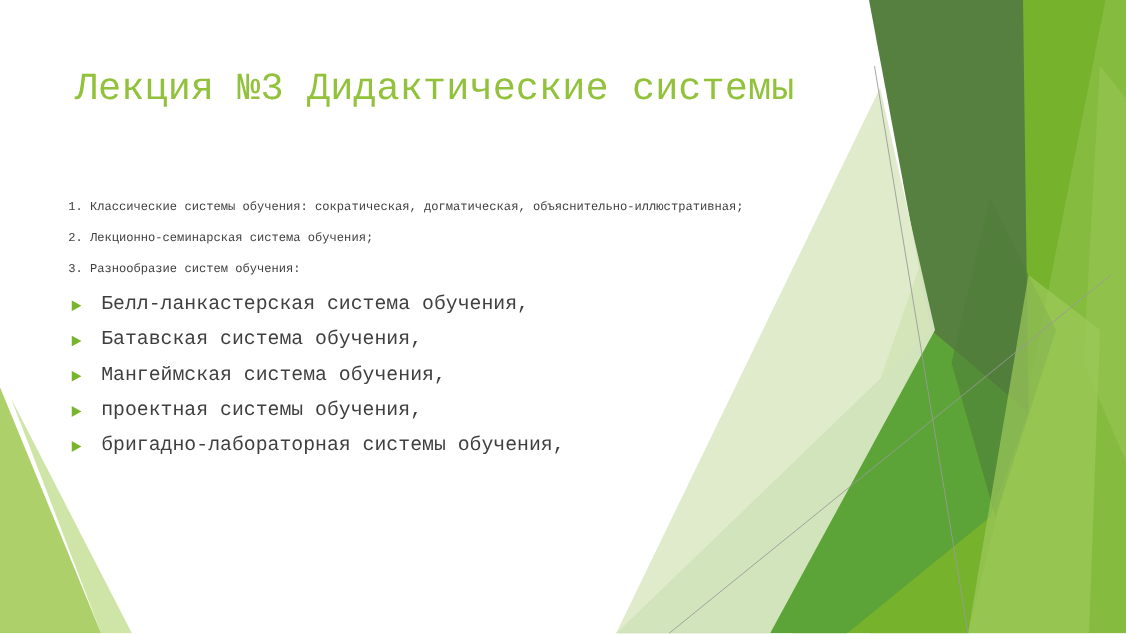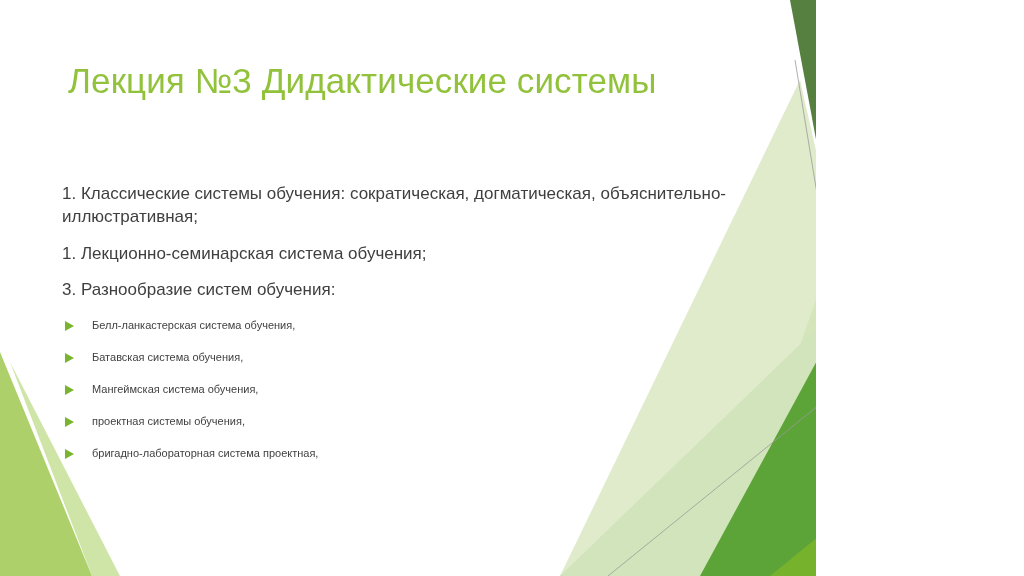--- a/index.html
+++ b/index.html
@@ -4,25 +4,25 @@
 <title>Лекция №3 Дидактические системы</title>
 <style>
   html, body {
     margin: 0;
     padding: 0;
     background: #ffffff;
   }
 
   .slide {
     position: relative;
-    width: 816px;
+    width: 1024px;
     height: 576px;
     background: #ffffff;
     overflow: hidden;
-    font-family: Liberation Sans, sans-serif;
+    font-family: Liberation Mono, monospace;
   }
 
   
   .deco {
     position: absolute;
     inset: 0;
     width: 1024px;
     height: 576px;
     pointer-events: none;
   }
@@ -51,21 +51,21 @@
   
   .body-block {
     position: absolute;
     left: 62px;
     top: 182px;
     width: 700px;
   }
 
   .para {
     color: #3F3F3F;
-    font-size: 17px;
+    font-size: 11px;
     line-height: 1.38;
     margin: 0 0 13px 0;
     max-width: 700px;
   }
 
   .bullets {
     list-style: none;
     margin: 0;
     padding: 0;
   }
@@ -85,21 +85,21 @@
     font-size: 11px;
     line-height: 21px;
     padding-left: 3px;
     box-sizing: border-box;
   }
 
   .bullet-mark svg { display: block; margin-top: 6px; }
 
   .bullet-text {
     color: #3F3F3F;
-    font-size: 11px;
+    font-size: 18px;
     line-height: 21px;
   }
 </style>
 </head>
 <body>
 
 <div class="slide">
 
   <svg class="deco" viewBox="0 0 1024 576" preserveAspectRatio="none" aria-hidden="true">
 
@@ -126,21 +126,21 @@
     <line x1="1010" y1="250" x2="608" y2="576" stroke="#9A9A9A" stroke-width="0.8"></line>
   </svg>
 
   <div class="title-block">
     <h1 class="slide-title">Лекция №3 Дидактические системы</h1>
   </div>
 
   <div class="body-block">
 
     <p class="para">1. Классические системы обучения: сократическая, догматическая, объяснительно-иллюстративная;</p>
-    <p class="para">1. Лекционно-семинарская система обучения;</p>
+    <p class="para">2. Лекционно-семинарская система обучения;</p>
     <p class="para">3. Разнообразие систем обучения:</p>
 
     <ul class="bullets">
       <li class="bullet-row">
         <span class="bullet-mark">
           <svg width="9" height="10" viewBox="0 0 9 10">
               <polygon points="0,0 9,5 0,10" fill="#79B52C"></polygon>
             </svg>
         </span>
         <span class="bullet-text">Белл-ланкастерская система обучения,</span>
@@ -168,18 +168,18 @@
             </svg>
         </span>
         <span class="bullet-text">проектная системы обучения,</span>
       </li>
       <li class="bullet-row">
         <span class="bullet-mark">
           <svg width="9" height="10" viewBox="0 0 9 10">
               <polygon points="0,0 9,5 0,10" fill="#79B52C"></polygon>
             </svg>
         </span>
-        <span class="bullet-text">бригадно-лабораторная система проектная,</span>
+        <span class="bullet-text">бригадно-лабораторная системы обучения,</span>
       </li>
     </ul>
 
   </div>
 </div>
 
 </body></html>

